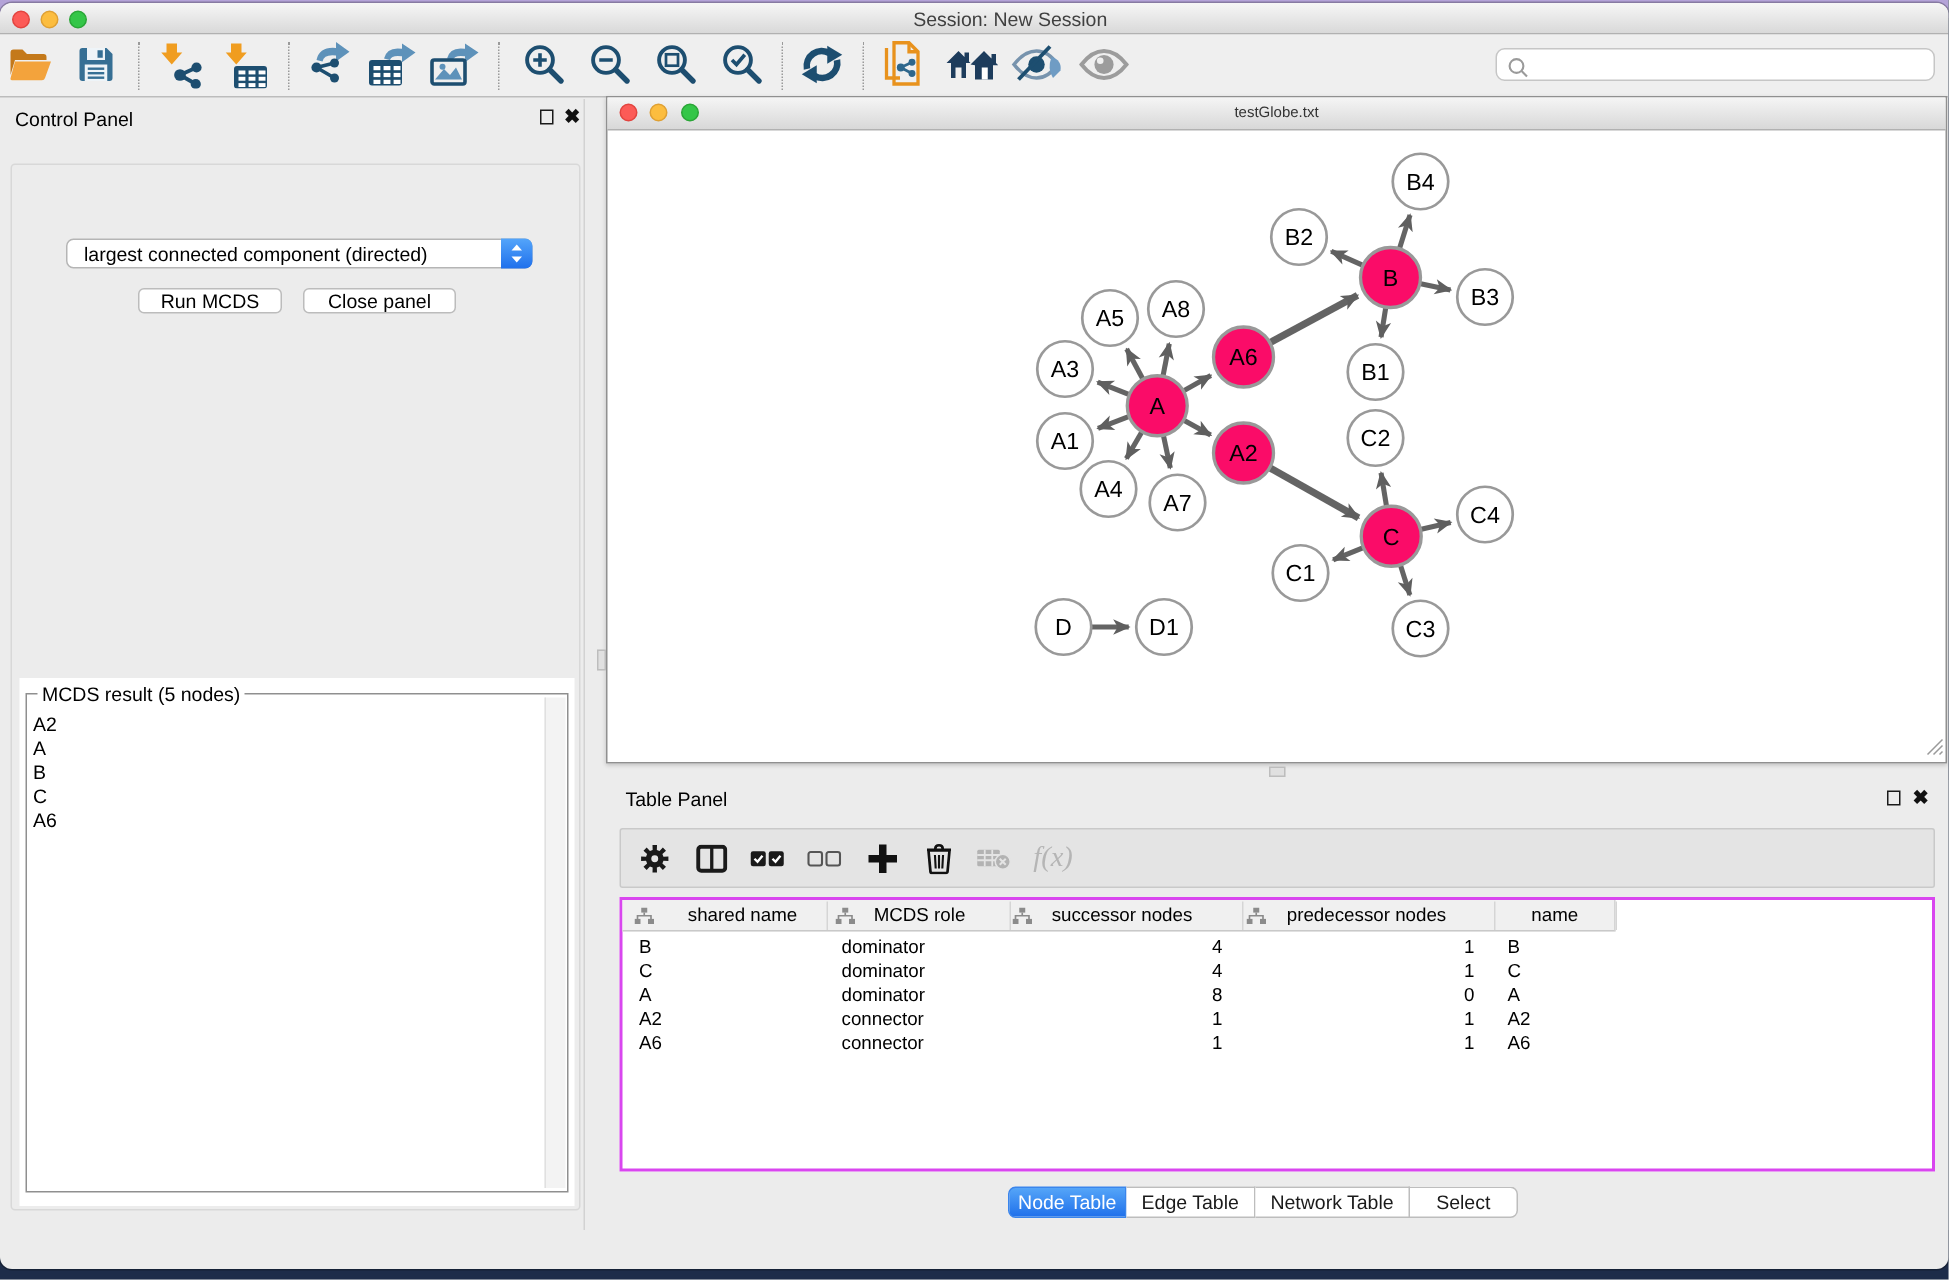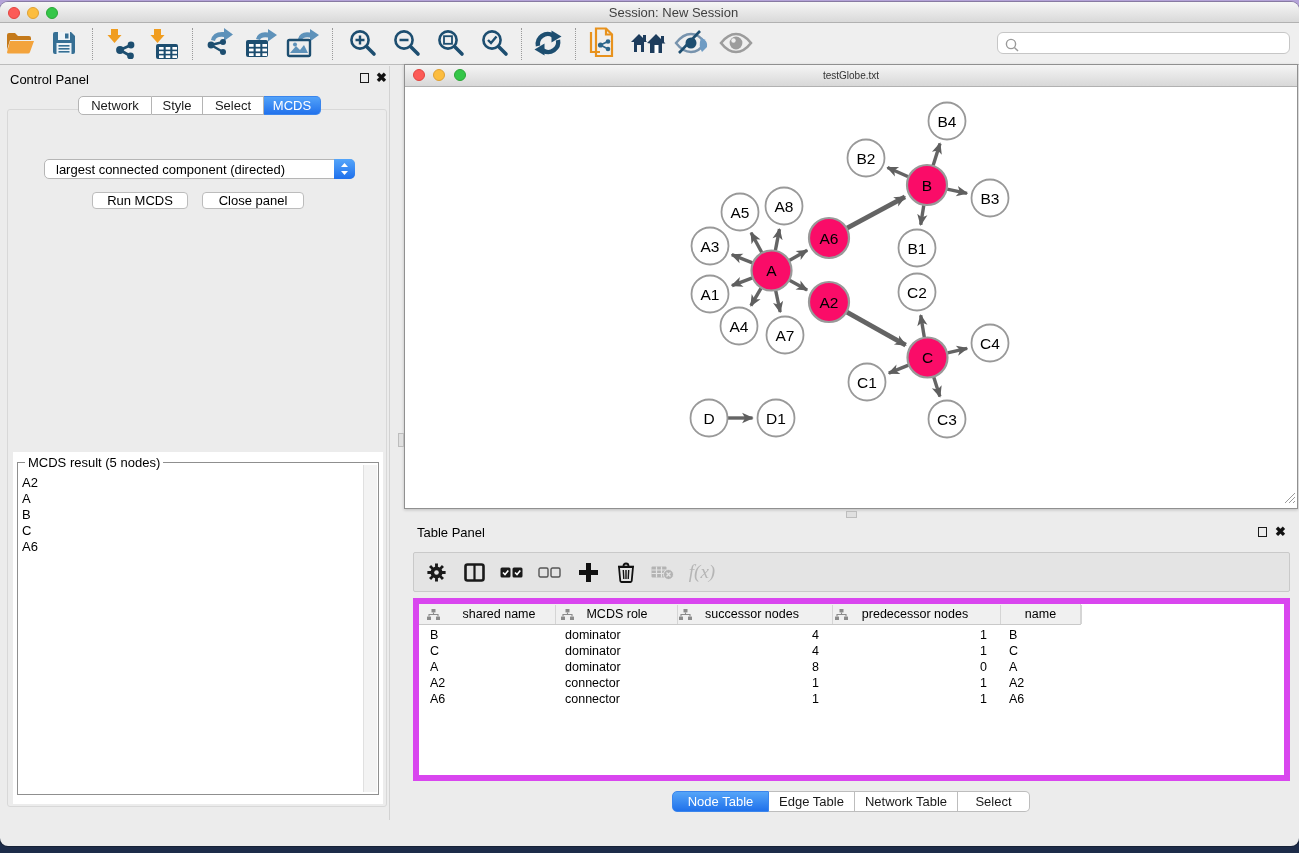--- a/index.html
+++ b/index.html
@@ -38,21 +38,21 @@
 
 #netwin{position:absolute;left:404px;top:62px;width:894px;height:445px;background:#fff;border:1px solid #909090;box-shadow:0 1px 3px rgba(0,0,0,.2);}
 #nettitle{position:absolute;left:0;top:0;width:100%;height:22px;background:linear-gradient(#f5f5f5,#d8d8d8);border-bottom:1px solid #b1b1b1;}
 #nettitle .tl{position:absolute;top:4px;width:12px;height:12px;border-radius:50%;}
 #netname{position:absolute;width:100%;text-align:center;font-size:10px;line-height:21px;color:#333;}
 #graph{position:absolute;left:0px;top:22px;}
 
 #tpanel{position:absolute;left:404px;top:518px;width:895px;height:300px;background:#ececec;}
 #ttools{position:absolute;left:9px;top:32px;width:877px;height:40px;background:#e4e4e4;border:1px solid #c9c9c9;border-radius:2px;}
 .ti{position:absolute;top:0;height:38px;display:flex;align-items:center;justify-content:center;}
-#ttable{position:absolute;left:9px;top:78px;width:877px;height:183px;background:#fff;border:6px solid #d946ef;}
+#ttable{position:absolute;left:9px;top:78px;width:877px;height:183px;background:#fff;border:2px solid #d946ef;}
 #thead{position:absolute;left:0;top:0;width:662px;height:21px;background:#f0f0f0;border-bottom:1px solid #c9c9c9;border-right:1px solid #d5d5d5;}
 .hcell{position:absolute;top:0;height:21px;font-size:12.5px;line-height:21px;color:#000;text-align:center;}
 .hdiv{position:absolute;top:1px;height:19px;width:0;border-left:1px solid #d5d5d5;}
 .hico{position:absolute;top:5px;}
 .trow{position:absolute;font-size:12.5px;color:#000;height:16px;line-height:16px;}
 #ttabs{position:absolute;left:268px;top:271px;height:21px;display:flex;}
 .btab{height:21px;font-size:13px;line-height:20px;text-align:center;background:#fff;border:1px solid #bdbdbd;border-left:none;color:#1a1a1a;}
 .btab.first{border-left:1px solid #bdbdbd;border-radius:5px 0 0 5px;}
 .btab.last{border-radius:0 5px 5px 0;}
 .btab.sel{background:linear-gradient(#55a5f8,#2071eb);border-color:#3a85ec;color:#fff;border-radius:5px 0 0 5px;}
@@ -234,26 +234,20 @@
           <circle cx="7" cy="7" r="4.6" fill="none" stroke="#9a9a9a" stroke-width="1.4"></circle>
           <path d="M10.4 10.4 L14 14" stroke="#9a9a9a" stroke-width="1.4"></path>
         </svg>
       </div>
   </div>
   <div id="cpanel">
     <h2 style="left:10px;top:6px;">Control Panel</h2>
     <span class="mini" style="left:360px;top:7px;"></span>
     <span class="xico" style="left:376px;top:4px;">✖</span>
     <div id="mcdsbox"></div>
-    <div id="tabs">
-      <div class="tab first" style="width:74px;">Network</div>
-        <div class="tab" style="width:51px;">Style</div>
-        <div class="tab" style="width:61px;">Select</div>
-        <div class="tab sel" style="width:57px;">MCDS</div>
-    </div>
     <div id="dropdown">largest connected component (directed)
       <div id="ddbtn">
           <svg width="21" height="20">
             <path d="M10.5 4 L14 8 L7 8 Z" fill="#fff"></path>
             <path d="M10.5 16 L14 12 L7 12 Z" fill="#fff"></path>
           </svg>
         </div>
     </div>
     <div class="btn" style="left:92px;top:126px;width:96px;">Run MCDS</div>
     <div class="btn" style="left:202px;top:126px;width:102px;">Close panel</div>
@@ -491,21 +485,21 @@
         <div class="trow" style="left:280px;top:71px;width:120px;text-align:right;">1</div>
         <div class="trow" style="left:448px;top:71px;width:120px;text-align:right;">1</div>
         <div class="trow" style="left:590px;top:71px;">A2</div>
       <div class="trow" style="left:11px;top:87px;">A6</div>
         <div class="trow" style="left:146px;top:87px;">connector</div>
         <div class="trow" style="left:280px;top:87px;width:120px;text-align:right;">1</div>
         <div class="trow" style="left:448px;top:87px;width:120px;text-align:right;">1</div>
         <div class="trow" style="left:590px;top:87px;">A6</div>
     </div>
     <div id="ttabs">
-      <div class="btab sel first" style="width:97px;">Node Table</div>
+      <div class="btab sel first" style="width:79px;">Node Table</div>
         <div class="btab" style="width:86px;">Edge Table</div>
         <div class="btab" style="width:103px;">Network Table</div>
         <div class="btab last" style="width:72px;">Select</div>
     </div>
   </div>
   <div style="position:absolute;left:398px;top:431px;width:6px;height:14px;background:#e0e0e0;border:1px solid #bdbdbd;"></div>
   <div style="position:absolute;left:846px;top:509px;width:11px;height:7px;background:#e0e0e0;border:1px solid #bdbdbd;"></div>
 </div>
 
 </body></html>

